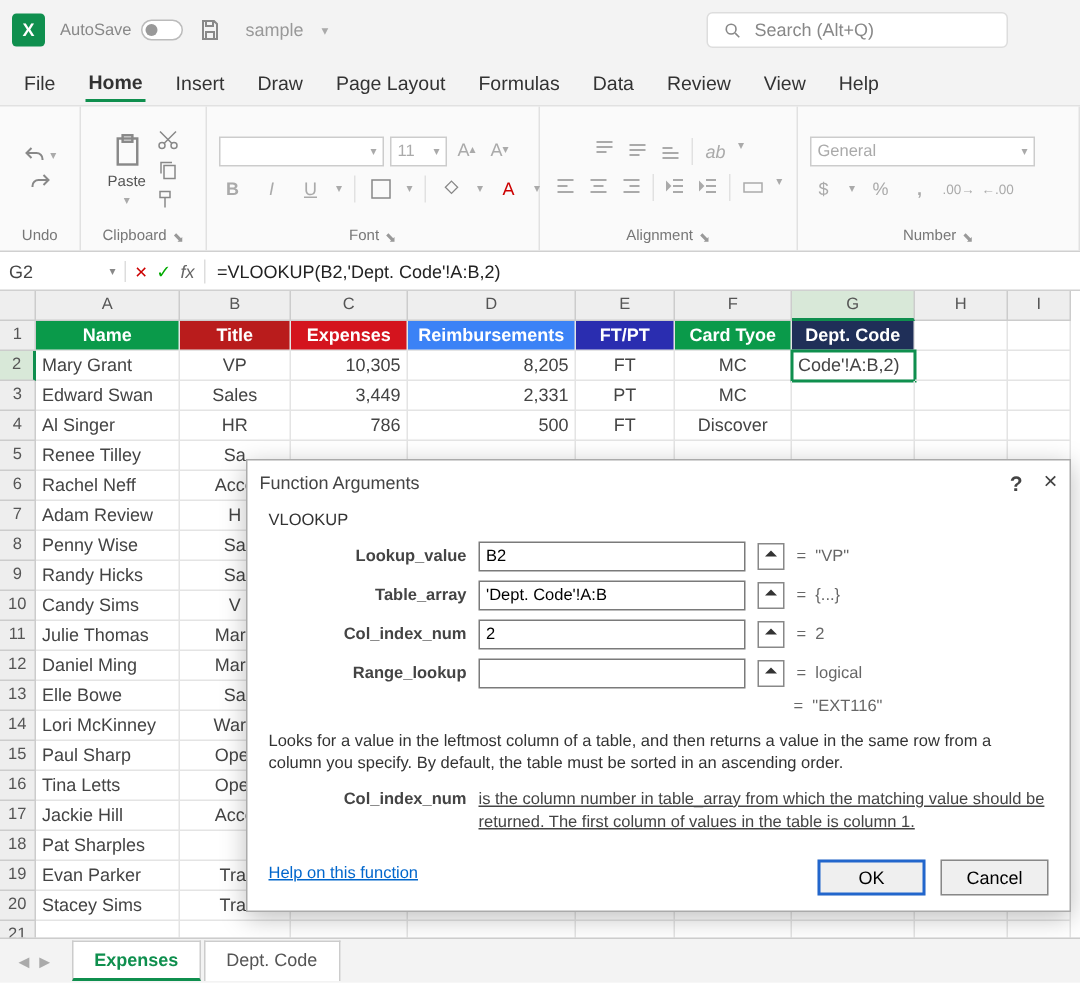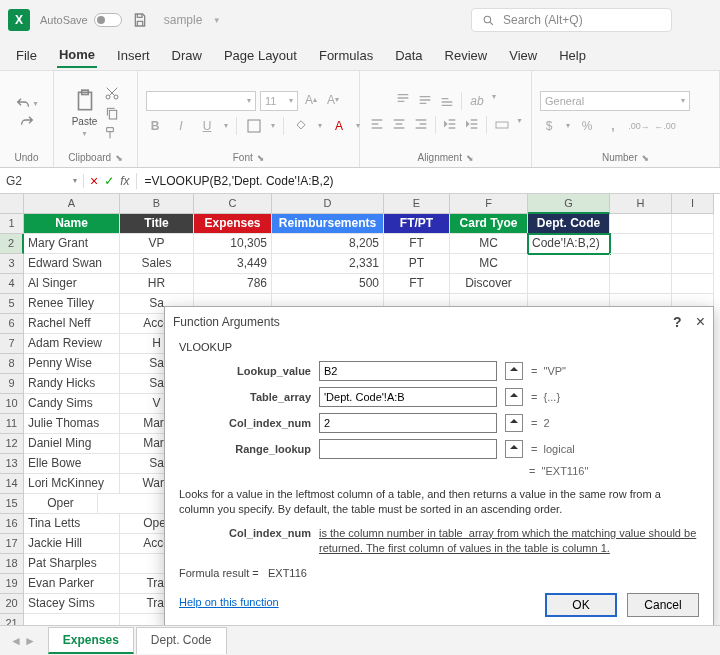--- a/index.html
+++ b/index.html
@@ -303,21 +303,21 @@
         <div class="col-h cF">F</div>
         <div class="col-h cG sel">G</div>
         <div class="col-h cH">H</div>
         <div class="col-h cI">I</div>
       </div>
   </div>
   <div class="grid-rows" id="grid-rows">
       <div class="row">
         <div class="row-h">1</div>
         <div class="cell cA hdr-cell" style="background: rgb(10, 154, 74);">Name</div>
-        <div class="cell cB hdr-cell" style="background: #404040;">Title</div>
+        <div class="cell cB hdr-cell" style="background: #b91c1c;">Title</div>
         <div class="cell cC hdr-cell" style="background: rgb(212, 20, 30);">Expenses</div>
         <div class="cell cD hdr-cell" style="background: #3b82f6;">Reimbursements</div>
         <div class="cell cE hdr-cell" style="background: rgb(42, 45, 176);">FT/PT</div>
         <div class="cell cF hdr-cell" style="background: rgb(10, 154, 74);">Card Tyoe</div>
         <div class="cell cG hdr-cell" style="background: rgb(31, 47, 88);">Dept. Code</div>
         <div class="cell cH"></div>
         <div class="cell cI"></div>
       </div>
       <div class="row">
         <div class="row-h sel">2</div>
@@ -470,20 +470,21 @@
         <div class="cell cC right"></div>
         <div class="cell cD right"></div>
         <div class="cell cE center"></div>
         <div class="cell cF center"></div>
         <div class="cell cG"></div>
         <div class="cell cH"></div>
         <div class="cell cI"></div>
       </div>
       <div class="row">
         <div class="row-h">15</div>
+        <div class="cell cA">Paul Sharp</div>
         <div class="cell cB center">Oper</div>
         <div class="cell cC right"></div>
         <div class="cell cD right"></div>
         <div class="cell cE center"></div>
         <div class="cell cF center"></div>
         <div class="cell cG"></div>
         <div class="cell cH"></div>
         <div class="cell cI"></div>
       </div>
       <div class="row">
@@ -612,21 +613,20 @@
           </div>
           <span class="arg-eq">=&nbsp;&nbsp;logical</span>
         </div>
       </div>
     <div style="text-align:left;padding-left:350px;margin:4px 0 6px 0;" class="arg-eq">= &nbsp;<span>"EXT116"</span></div>
     <div class="desc">Looks for a value in the leftmost column of a table, and then returns a value in the same row from a column you specify. By default, the table must be sorted in an ascending order.</div>
     <div class="desc2">
       <div class="bold">Col_index_num</div>
       <div style="flex:1;text-decoration:underline;">is the column number in table_array from which the matching value should be returned. The first column of values in the table is column 1.</div>
     </div>
-    <div class="formula-result"><span>Formula result =</span>&nbsp;&nbsp;&nbsp;<span>EXT116</span></div>
     <div style="display:flex;align-items:center;">
       <span class="help-link">Help on this function</span>
       <div class="dlg-buttons" style="margin-left:auto;">
         <button class="dlg-btn primary">OK</button>
         <button class="dlg-btn">Cancel</button>
       </div>
     </div>
   </div>
 </div>
 

